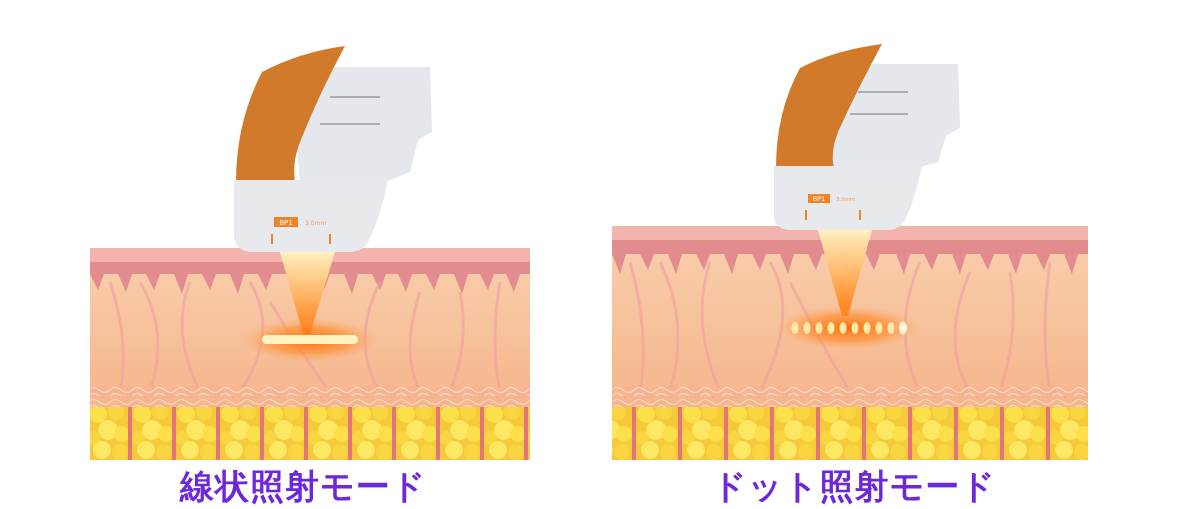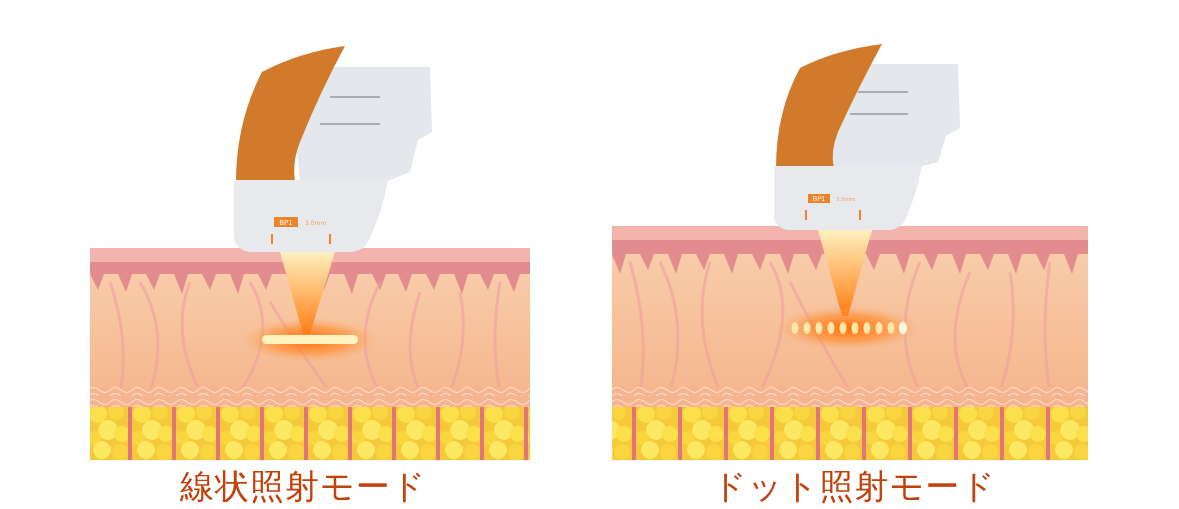--- a/index.html
+++ b/index.html
@@ -1,19 +1,19 @@
 <!DOCTYPE html>
 <html><head>
 <meta charset="utf-8">
 <style>
   html,body{margin:0;padding:0;background:#ffffff;}
   body{width:1179px;height:509px;position:relative;overflow:hidden;font-family:"DejaVu Sans",sans-serif;}
   .panel{position:absolute;top:0;height:509px;margin-top:12px;}
   .panel svg{position:absolute;left:0;top:0;}
-  .caption{position:absolute;top:452px;font-size:34px;font-weight:normal;color:#c2410c;white-space:nowrap;letter-spacing:1px;}
+  .caption{position:absolute;top:452px;font-size:34px;font-weight:bold;color:#6d28d9;white-space:nowrap;letter-spacing:1px;}
 </style>
 </head>
 <body>
 
 <div class="panel" style="left:0;width:590px;">
   <svg width="590" height="450" viewBox="0 0 590 450">
     <defs>
       <linearGradient id="dermL" x1="0" y1="0" x2="0" y2="1">
         <stop offset="0" stop-color="#f9cfae"></stop>
         <stop offset="1" stop-color="#f5b78e"></stop>

